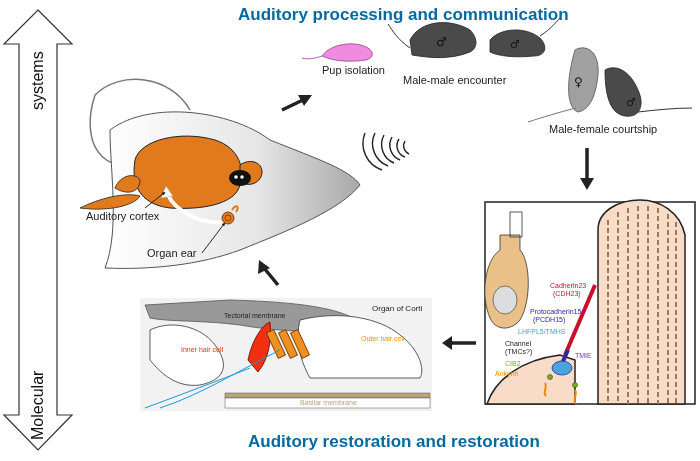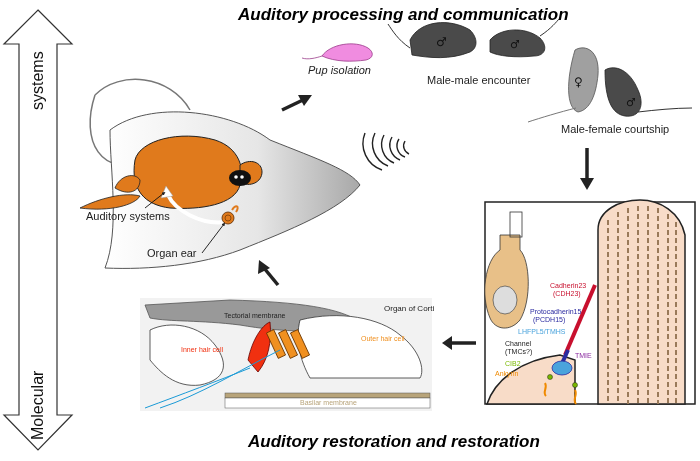--- a/index.html
+++ b/index.html
@@ -1,18 +1,18 @@
 <!DOCTYPE html>
 <html><head>
 <meta charset="utf-8">
 <style>
   html,body{margin:0;padding:0;background:#fff;}
   body{width:700px;height:461px;position:relative;overflow:hidden;font-family:"Liberation Sans",sans-serif;}
   .abs{position:absolute;}
-  .title{color:#000000;font-weight:bold;font-size:17px;white-space:nowrap;font-style:italic;}
+  .title{color:#0369a1;font-weight:bold;font-size:17px;white-space:nowrap;}
   .lbl{font-size:11px;color:#222;white-space:nowrap;}
   .small{font-size:7px;white-space:nowrap;}
   svg{position:absolute;left:0;top:0;}
   .vtext{position:absolute;font-size:16px;color:#111;transform-origin:left top;transform:rotate(-90deg);white-space:nowrap;}
 </style>
 </head>
 <body>
 
 <svg width="700" height="461" viewBox="0 0 700 461">
   <defs>
@@ -159,28 +159,28 @@
     <path d="M575,390 C578,395 572,399 576,404" fill="none" stroke="#f08a00" stroke-width="2"></path>
   </g>
 </svg>
 
 <div class="vtext" style="left:29px;top:110px;">systems</div>
 <div class="vtext" style="left:29px;top:440px;">Molecular</div>
 
 <div class="abs title" style="left:238px;top:5px;">Auditory processing and communication</div>
 <div class="abs title" style="left:248px;top:432px;">Auditory restoration and restoration</div>
 
-<div class="abs lbl" style="left:308px;top:64px;font-style:italic;">Pup isolation</div>
-<div class="abs lbl" style="left:427px;top:74px;">Male-male encounter</div>
-<div class="abs lbl" style="left:549px;top:123px;margin-left:12px;">Male-female courtship</div>
+<div class="abs lbl" style="left:322px;top:64px;">Pup isolation</div>
+<div class="abs lbl" style="left:403px;top:74px;">Male-male encounter</div>
+<div class="abs lbl" style="left:549px;top:123px;">Male-female courtship</div>
 
-<div class="abs lbl" style="left:86px;top:210px;">Auditory systems</div>
+<div class="abs lbl" style="left:86px;top:210px;">Auditory cortex</div>
 <div class="abs lbl" style="left:147px;top:247px;">Organ ear</div>
 
-<div class="abs" style="left:384px;top:304px;font-size:8px;color:#222;">Organ of Corti</div>
+<div class="abs" style="left:372px;top:304px;font-size:8px;color:#222;">Organ of Corti</div>
 <div class="abs" style="left:224px;top:312px;font-size:7px;color:#222;">Tectorial membrane</div>
 <div class="abs" style="left:181px;top:346px;font-size:7px;color:#f03010;">Inner hair cell</div>
 <div class="abs" style="left:361px;top:335px;font-size:7px;color:#f09020;">Outer hair cell</div>
 <div class="abs" style="left:300px;top:399px;font-size:7px;color:#b8a47a;">Basilar membrane</div>
 
 <div class="abs small" style="left:550px;top:282px;color:#c8102e;">Cadherin23</div>
 <div class="abs small" style="left:553px;top:290px;color:#c8102e;">(CDH23)</div>
 <div class="abs small" style="left:530px;top:308px;color:#2a2aa0;">Protocadherin15</div>
 <div class="abs small" style="left:533px;top:316px;color:#2a2aa0;">(PCDH15)</div>
 <div class="abs small" style="left:518px;top:328px;color:#4aa3dc;">LHFPL5/TMHS</div>

